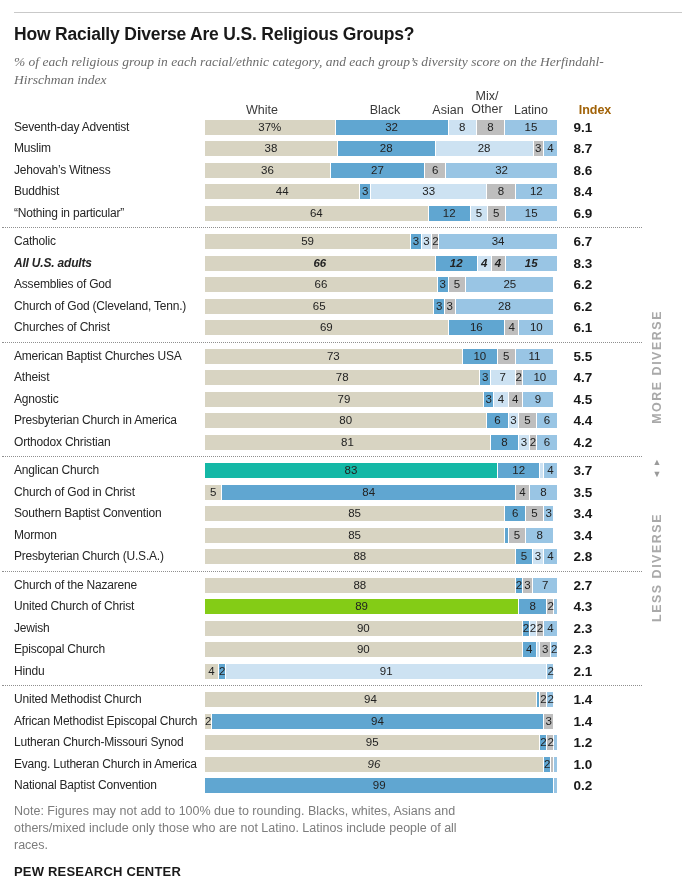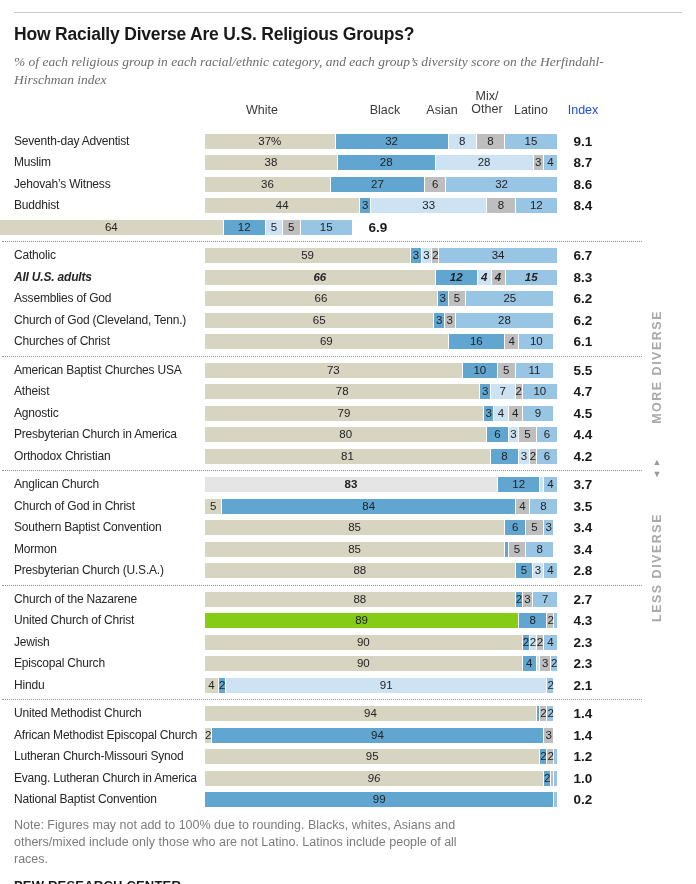--- a/index.html
+++ b/index.html
@@ -10,23 +10,23 @@
   .hairline { border-top:1px solid #c9c9c9; margin:0 14px; }
   .hairline.top { margin-top:12px; }
 
   .title { margin:11px 14px 0; font-size:17.5px; font-weight:bold; color:#191919; letter-spacing:-0.2px; }
   .subtitle { margin:8px 14px 0; font-family:"Liberation Serif", serif; font-style:italic;
               font-size:13.5px; color:#6b6b6b; line-height:1.32; max-width:610px; }
 
   .chead { position:relative; height:30px; margin-left:205px; width:403px; }
   .ch { position:absolute; bottom:2px; transform:translateX(-50%); font-size:12.5px; color:#3a3a3a; white-space:nowrap; }
   .ch.mix span { display:block; text-align:center; line-height:1.08; }
-  .ch.idx { font-weight:normal; color:#1d4ed8; }
-
-  #rows { margin-top:15px; }
+  .ch.idx { font-weight:bold; color:#a16207;margin-left:12px; }
+
+  #rows { margin-top:1px; }
   .row { display:flex; align-items:center; margin-bottom:6.5px; height:15px; }
   .rlabel { width:205px; padding-left:14px; font-size:12px; color:#262626; letter-spacing:-0.2px;
             white-space:nowrap; line-height:15px; }
   .rbars { width:353px; height:15px; display:flex; }
   .seg { flex:0 0 auto; height:15px; border-right:1px solid #ffffff; text-align:center;
          font-size:11.5px; line-height:15px; color:#222222; white-space:nowrap; }
   .rindex { width:50px; text-align:center; font-size:13.5px; font-weight:bold; color:#191919; }
   .row.emph .rlabel, .row.emph .seg { font-weight:bold; font-style:italic; }
   .gsep { border-top:1px dotted #8f8f8f; margin:0 54px 6px 2px; height:0; }
 
@@ -47,21 +47,21 @@
 
 <div class="page">
   <div class="hairline top"></div>
 
   <h1 class="title">How Racially Diverse Are U.S. Religious Groups?</h1>
   <p class="subtitle">% of each religious group in each racial/ethnic category, and each group’s diversity score on the Herfindahl-Hirschman index</p>
 
   <div class="chead">
     <span class="ch" style="left:57px">White</span>
     <span class="ch" style="left:180px">Black</span>
-    <span class="ch" style="left:237px">Asian</span>
+    <span class="ch" style="left:243px">Asian</span>
     <span class="ch mix" style="left:282px">
         <span>Mix/</span>
         <span>Other</span>
       </span>
     <span class="ch" style="left:326px">Latino</span>
     <span class="ch idx" style="left:378px">Index</span>
   </div>
 
   <div id="rows">
       <div class="row">
@@ -101,20 +101,21 @@
         <div class="rbars">
           <div class="seg" style="width: 44%; background: rgb(216, 212, 194);">44</div>
           <div class="seg" style="width: 3%; background: rgb(96, 166, 209);">3</div>
           <div class="seg" style="width: 33%; background: rgb(205, 226, 242);">33</div>
           <div class="seg" style="width: 8%; background: rgb(190, 190, 190);">8</div>
           <div class="seg" style="width: 12%; background: rgb(153, 197, 228);">12</div>
         </div>
         <div class="rindex">8.4</div>
       </div>
       <div class="row">
+        <div class="rlabel">“Nothing in particular”</div>
         <div class="rbars">
           <div class="seg" style="width: 63.3663%; background: rgb(216, 212, 194);">64</div>
           <div class="seg" style="width: 11.8812%; background: rgb(96, 166, 209);">12</div>
           <div class="seg" style="width: 4.9505%; background: rgb(205, 226, 242);">5</div>
           <div class="seg" style="width: 4.9505%; background: rgb(190, 190, 190);">5</div>
           <div class="seg" style="width: 14.8515%; background: rgb(153, 197, 228);">15</div>
         </div>
         <div class="rindex">6.9</div>
       </div>
       <div class="gsep"></div>
@@ -222,21 +223,21 @@
           <div class="seg" style="width: 3%; background: rgb(205, 226, 242);">3</div>
           <div class="seg" style="width: 2%; background: rgb(190, 190, 190);">2</div>
           <div class="seg" style="width: 6%; background: rgb(153, 197, 228);">6</div>
         </div>
         <div class="rindex">4.2</div>
       </div>
       <div class="gsep"></div>
       <div class="row">
         <div class="rlabel">Anglican Church</div>
         <div class="rbars">
-          <div class="seg" style="width: 83%; background: #e5e5e5; font-weight: bold;">83</div>
+          <div class="seg" style="width: 83%; background: #14b8a6;">83</div>
           <div class="seg" style="width: 12%; background: rgb(96, 166, 209);">12</div>
           <div class="seg" style="width: 1%; background: rgb(205, 226, 242);"></div>
           <div class="seg" style="width: 4%; background: rgb(153, 197, 228);">4</div>
         </div>
         <div class="rindex">3.7</div>
       </div>
       <div class="row">
         <div class="rlabel">Church of God in Christ</div>
         <div class="rbars">
           <div class="seg" style="width: 4.9505%; background: rgb(216, 212, 194);">5</div>

